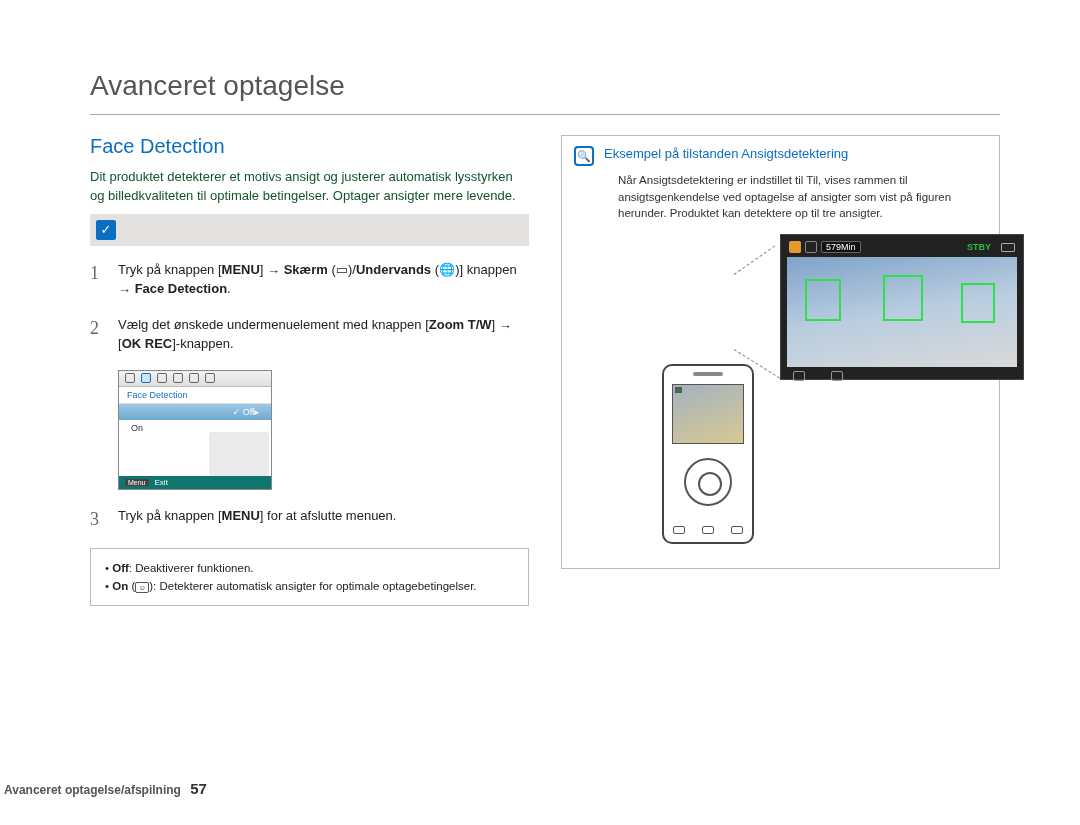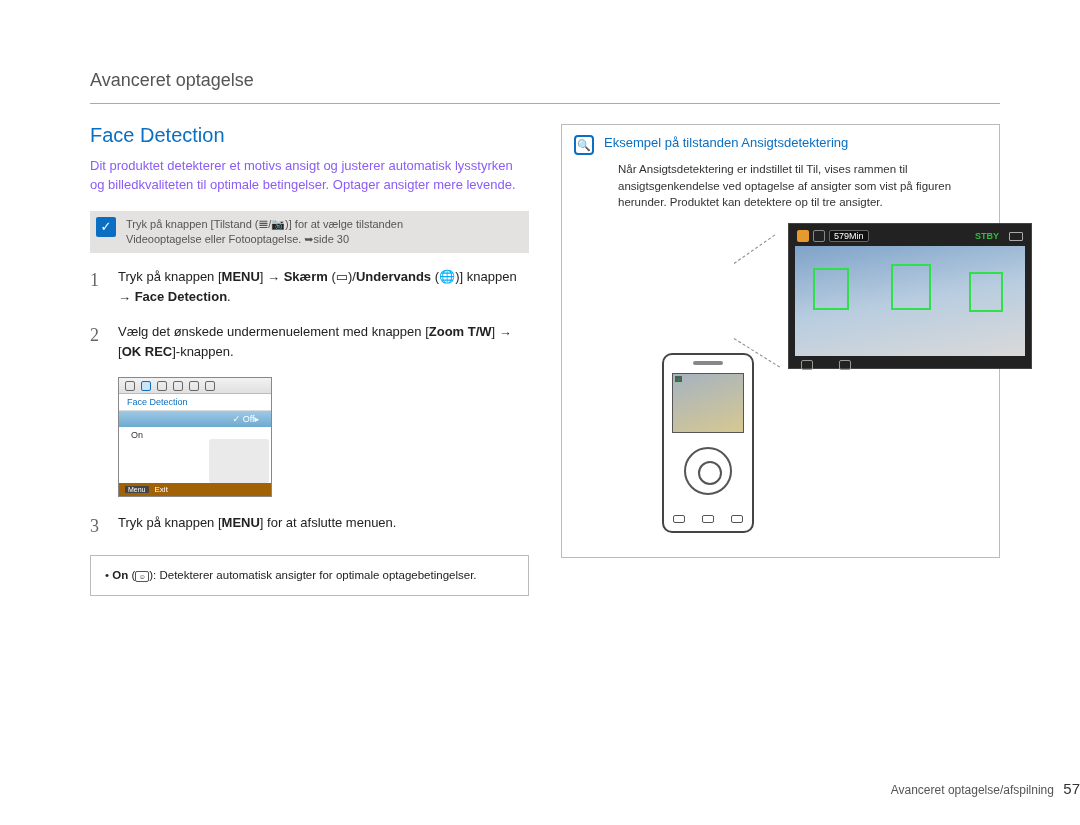--- a/index.html
+++ b/index.html
@@ -8,21 +8,21 @@
     background: #fff;
     width: 1080px;
     height: 825px;
     position: relative;
     color: #222;
   }
   .page {
     padding: 70px 80px 30px 90px;
   }
   .chapter-title {
-    font-size: 18px;
+    font-size: 28px;
     color: #555;
     font-weight: 400;
     margin-bottom: 12px;
   }
   .rule {
     border: none;
     border-top: 1px solid #aaa;
     margin-bottom: 20px;
   }
   .columns {
@@ -33,22 +33,22 @@
   .col-right { width: 462px; }
   .section-title {
     font-size: 20px;
     color: #0a6fc2;
     font-weight: 400;
     margin-bottom: 10px;
   }
   .intro {
     font-size: 13px;
     line-height: 1.45;
-    color: #8b5cf6;
-    margin-bottom: 16px;
+    color: #14532d;
+    margin-bottom: 8px;
   }
   .tip-bar {
     background: #e3e2e0;
     display: flex;
     align-items: flex-start;
     padding: 6px 10px 6px 6px;
     gap: 10px;
     margin-bottom: 14px;
   }
   .tip-icon {
@@ -112,21 +112,21 @@
     color: #333;
   }
   .ms-row.sel {
     background: linear-gradient(#9fc9e6,#6ea9d0);
     color: #fff;
     display:flex;justify-content:flex-end;
   }
   .ms-body { height: 56px; position:relative; overflow:hidden; }
   .ms-img { position:absolute; right:2px; bottom:0; width:60px;height:44px; background:#eaeaea; border-radius:3px; }
   .ms-foot {
-    background:#a16207;color:#fff;
+    background:#0f766e;color:#fff;
     font-size:8px;padding:2px 6px;
     display:flex;gap:6px;align-items:center;
   }
   .ms-foot .mbtn{background:#444;padding:0 3px;border-radius:1px;font-size:7px;}
   .sub-heading-bar {
     background: #b5b3ab;
     color: #fff;
     padding: 5px 10px;
     font-size: 13px;
     display: inline-block;
@@ -204,21 +204,21 @@
   .device-screen .tb{position:absolute;top:2px;left:2px;font-size:5px;color:#0a0;background:rgba(0,0,0,.5);padding:0 2px;}
   .device-ctrl {
     position:absolute;top:92px;left:50%;transform:translateX(-50%);
     width:48px;height:48px;border:2px solid #555;border-radius:50%;
   }
   .device-ctrl::after{content:"";position:absolute;top:12px;left:12px;width:20px;height:20px;border:2px solid #555;border-radius:50%;}
   .device-btns{position:absolute;bottom:8px;left:0;right:0;display:flex;justify-content:space-around;}
   .device-btns span{width:12px;height:8px;border:1px solid #555;border-radius:2px;}
   .display-popout {
     position:absolute;
-    left: 184px;
+    left: 176px;
     top: 0;
     width: 244px;
     height: 146px;
     border:1px solid #444;
     background:#222;
     padding:4px;
   }
   .dp-top{display:flex;gap:4px;align-items:center;padding:2px 4px;font-size:9px;color:#fff;}
   .dp-top .t1{width:12px;height:12px;background:#e69a2e;border-radius:2px;}
   .dp-top .t2{width:12px;height:12px;border:1px solid #888;border-radius:2px;}
@@ -232,46 +232,43 @@
   .fb3{left:174px;top:26px;width:34px;height:40px;}
   .dp-bot{display:flex;gap:26px;padding:2px 8px;}
   .dp-bot span{width:12px;height:10px;border:1px solid #999;border-radius:2px;}
   .dash-line{position:absolute;border-top:1px dashed #888;}
   .dl-a{left:130px;top:40px;width:50px;transform:rotate(-35deg);transform-origin:left;}
   .dl-b{left:130px;top:115px;width:54px;transform:rotate(32deg);transform-origin:left;}
 
   .footer {
     position:absolute;
     bottom: 28px;
-    left:11px;right:0;
-    text-align:right;
+    left:4px;right:0;
+    text-align:left;
     font-size: 12px;
     color:#555;
+    font-weight:bold;
   }
   .footer .pg { font-size:15px; color:#333; margin-left:6px;}
 </style>
 </head>
 <body>
 
 <div class="page">
   <div class="chapter-title">Avanceret optagelse</div>
   <hr class="rule">
 
   <div class="columns">
 
     <div class="col-left">
       <div class="section-title">Face Detection</div>
       <div class="intro">Dit produktet detekterer et motivs ansigt og justerer automatisk lysstyrken og billedkvaliteten til optimale betingelser. Optager ansigter mere levende.</div>
 
       <div class="tip-bar">
         <div class="tip-icon">✓</div>
-        <div class="tip-text">
-          <span>Tryk på knappen [Tilstand (𝌆/📷)] for at vælge tilstanden</span><br>
-          <span>Videooptagelse eller Fotooptagelse. ➥side 30</span>
-        </div>
       </div>
 
       <div class="step">
         <div class="step-num">1</div>
         <div class="step-body">
           <span>Tryk på knappen [</span><b>MENU</b><span>] → </span><b>Skærm</b><span> (▭)/</span><b>Undervands</b><span> (🌐)] knappen → </span><b>Face Detection</b><span>.</span>
         </div>
       </div>
 
       <div class="step">
@@ -307,20 +304,21 @@
 
       <div class="step">
         <div class="step-num">3</div>
         <div class="step-body">
           <span>Tryk på knappen [</span><b>MENU</b><span>] for at afslutte menuen.</span>
         </div>
       </div>
 
       <div class="sub-box">
         <ul>
+          <li><b>Off</b><span>: Deaktiverer funktionen.</span></li>
           <li><b>On</b> (<span class="small-icon">☺</span><span>): Detekterer automatisk ansigter for optimale optagebetingelser.</span></li>
         </ul>
       </div>
     </div>
 
     <div class="col-right">
       <div class="example-box">
         <div class="example-head">
           <div class="example-icon">🔍</div>
           <div class="example-title">Eksempel på tilstanden Ansigtsdetektering</div>

